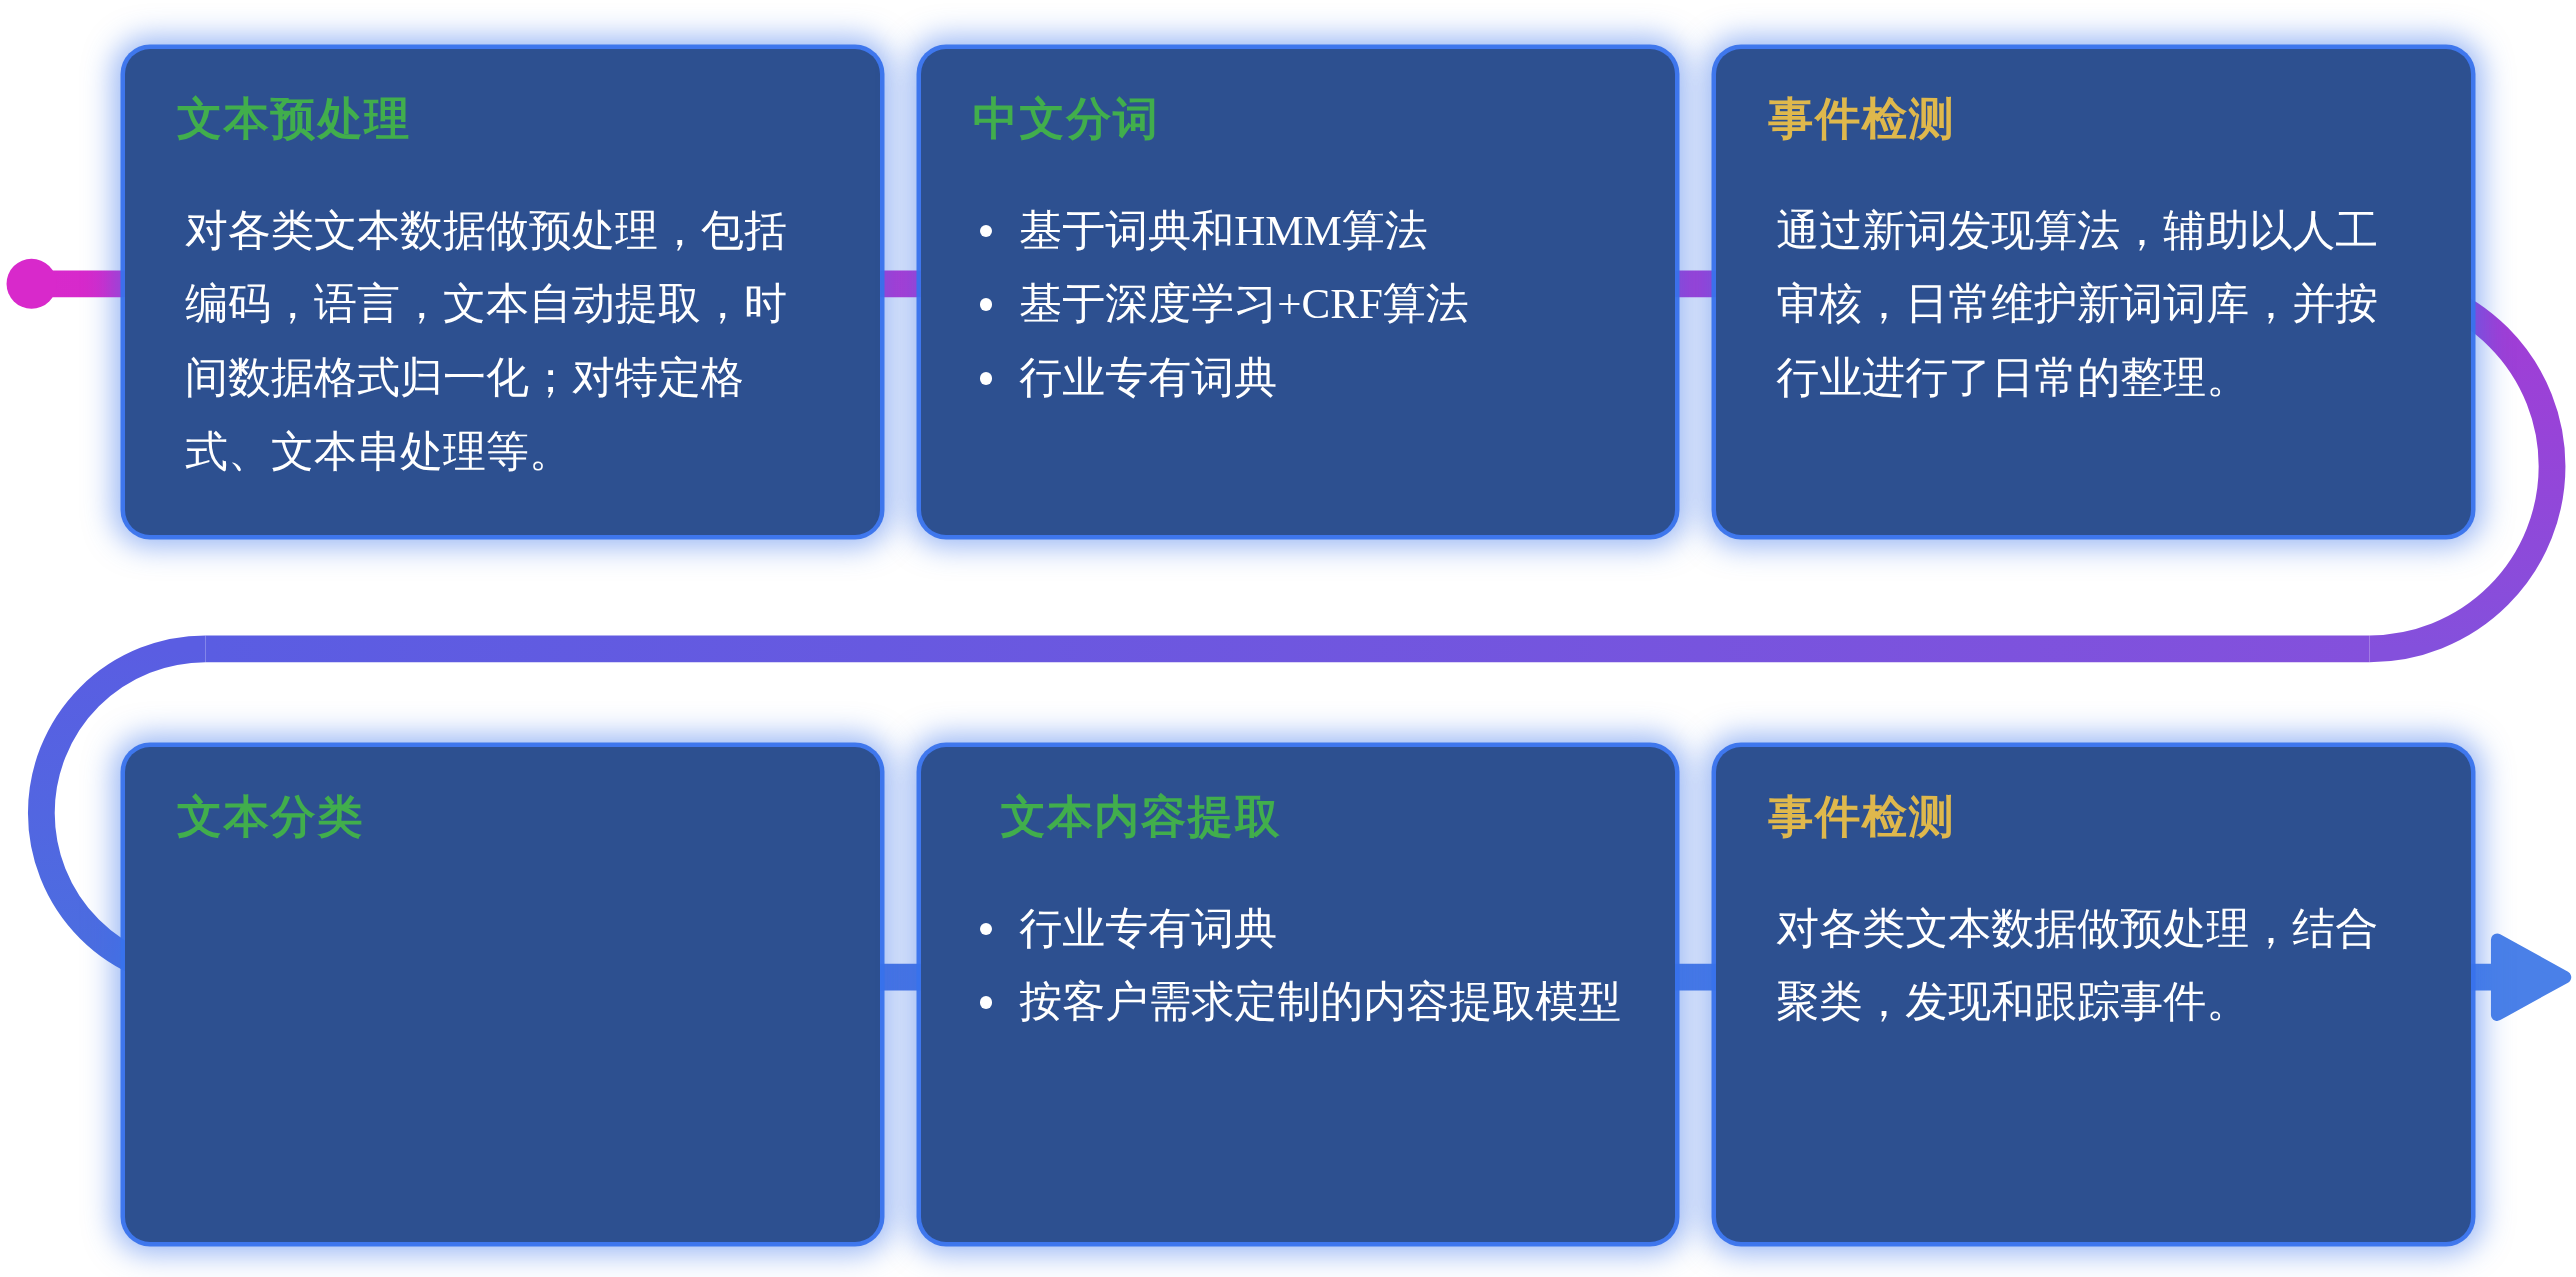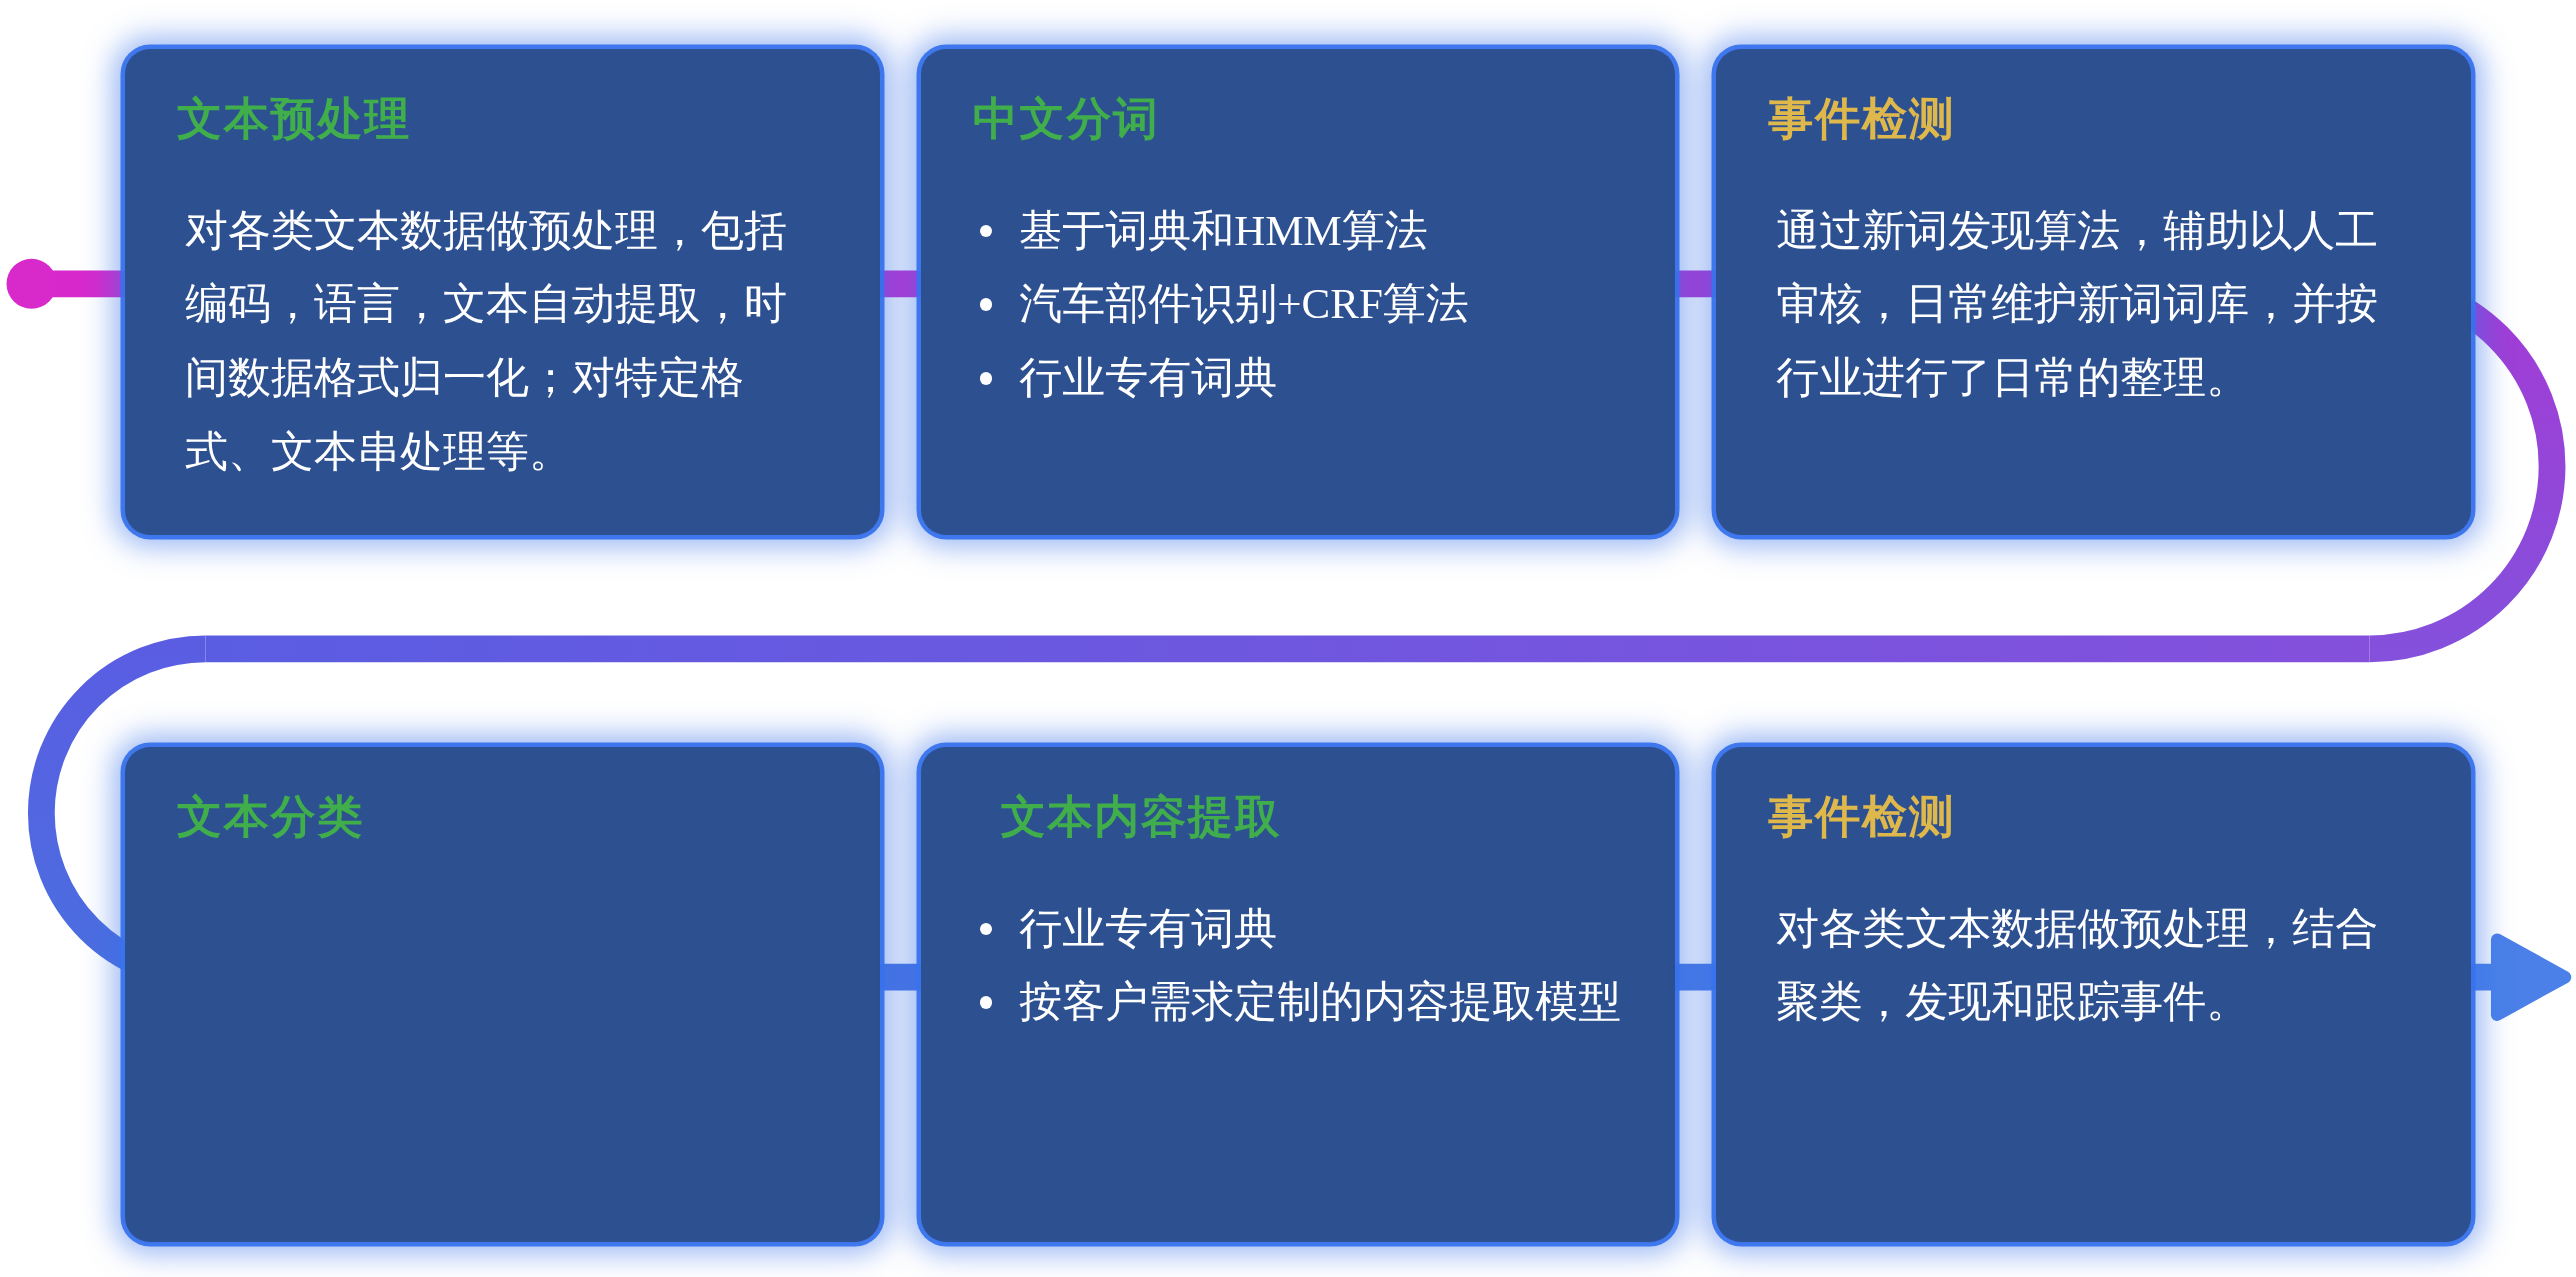--- a/index.html
+++ b/index.html
@@ -105,21 +105,21 @@
 
     <div class="card">
       <h2 class="card-title" style="color: rgb(65, 174, 76);">中文分词</h2>
       <ul class="bullets">
         <li>
           <span class="dot"></span>
           <span>基于词典和HMM算法</span>
         </li>
         <li>
           <span class="dot"></span>
-          <span>汽车部件识别+CRF算法</span>
+          <span>基于深度学习+CRF算法</span>
         </li>
         <li>
           <span class="dot"></span>
           <span>行业专有词典</span>
         </li>
       </ul>
     </div>
 
     <div class="card">
       <h2 class="card-title" style="color: rgb(223, 184, 76);">事件检测</h2>

